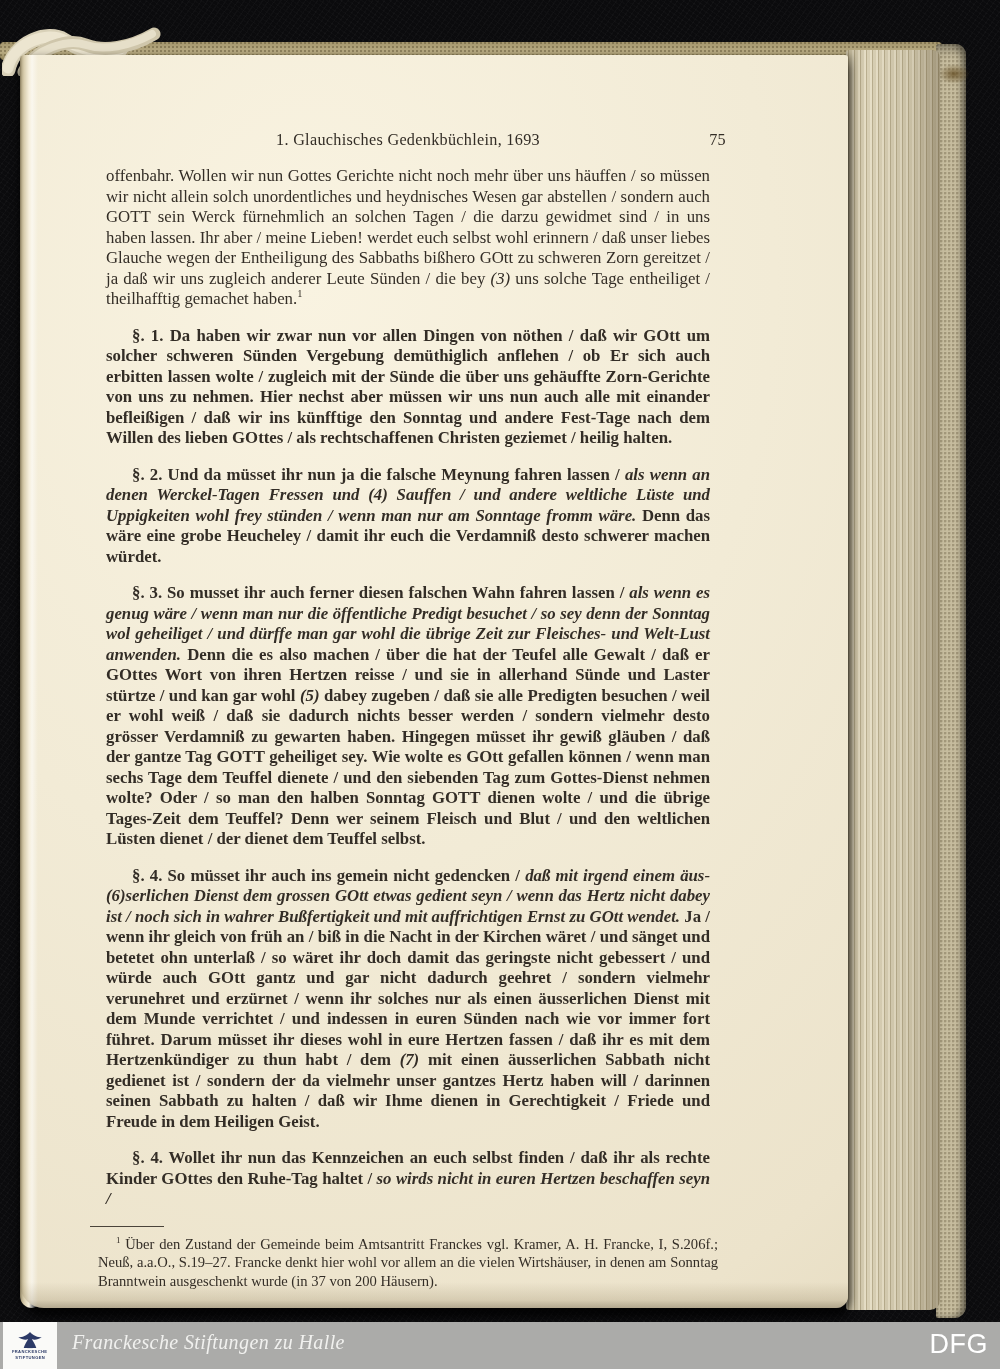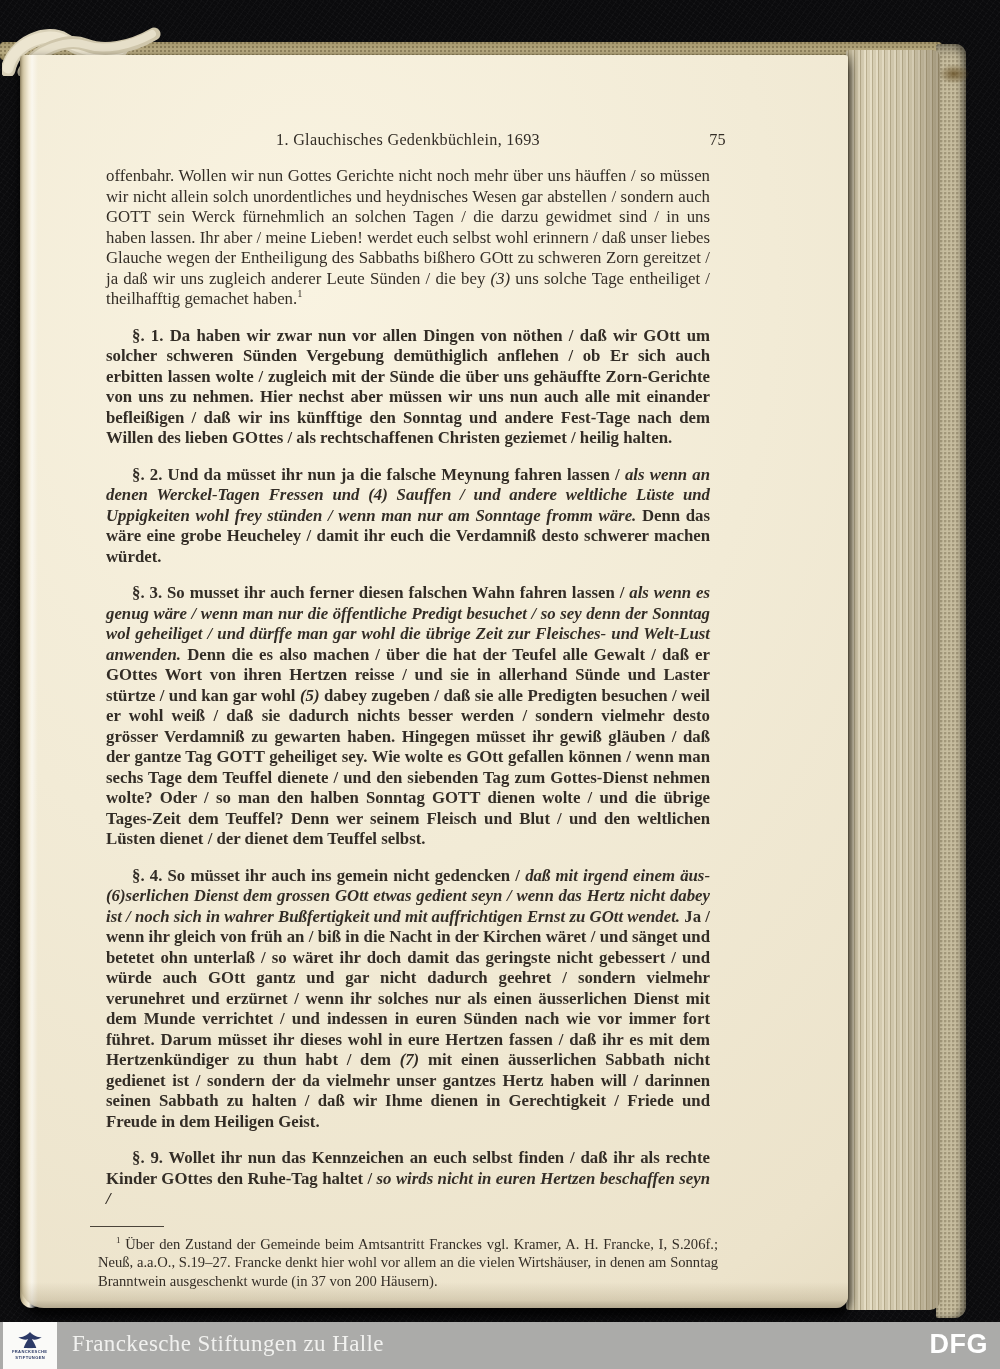--- a/index.html
+++ b/index.html
@@ -93,25 +93,25 @@
   .logo-box {
     position: absolute; left: 3px; top: 0; width: 54px; height: 47px;
     background: #fafaf8; display: flex; flex-direction: column; align-items: center; justify-content: center;
   }
   .logo-line {
     font-family: "Liberation Sans", sans-serif; font-size: 5px; line-height: 5.4px;
     letter-spacing: 0.45px; font-weight: bold; color: #2c3a67; transform: scale(0.82); white-space: nowrap;
   }
   .bar-title {
     position: absolute; left: 72px; top: 9px; color: #f1f1ef;
-    font-family: "Liberation Serif", serif; font-size: 23px; letter-spacing: 0.4px;
+    font-family: "Liberation Serif", serif; font-size: 20px; letter-spacing: 0.4px; font-style: italic;
   }
   .dfg {
     position: absolute; right: 12px; top: 7px; color: #ffffff;
-    font-family: "Liberation Sans", sans-serif; font-size: 27px; font-weight: 700;
+    font-family: "Liberation Sans", sans-serif; font-size: 27px; font-weight: 400;
     letter-spacing: 0.5px; transform: scaleY(1.02);
   }
 </style>
 </head>
 <body>
 
 <div class="scene">
 
   <div class="top-band"></div>
 
@@ -133,21 +133,21 @@
         <span class="header-title">1. Glauchisches Gedenkbüchlein, 1693</span>
         <span class="page-number">75</span>
       </div>
 
       <div class="body-text">
           <p><span>offenbahr. Wollen wir nun Gottes Gerichte nicht noch mehr über uns häuffen / so müssen wir nicht allein solch unordentliches und heydnisches Wesen gar abstellen / sondern auch GOTT sein Werck fürnehmlich an solchen Tagen / die darzu gewidmet sind / in uns haben lassen. Ihr aber / meine Lieben! werdet euch selbst wohl erinnern / daß unser liebes Glauche wegen der Entheiligung des Sabbaths bißhero GOtt zu schweren Zorn gereitzet / ja daß wir uns zugleich anderer Leute Sünden / die bey </span><span class="it">(3) </span><span>uns solche Tage entheiliget / theilhafftig gemachet haben.</span><sup>1</sup></p>
           <p class="indent"><span>§. 1. Da haben wir zwar nun vor allen Dingen von nöthen / daß wir GOtt um solcher schweren Sünden Vergebung demüthiglich anflehen / ob Er sich auch erbitten lassen wolte / zugleich mit der Sünde die über uns gehäuffte Zorn-Gerichte von uns zu nehmen. Hier nechst aber müssen wir uns nun auch alle mit einander befleißigen / daß wir ins künfftige den Sonntag und andere Fest-Tage nach dem Willen des lieben GOttes / als rechtschaffenen Christen geziemet / heilig halten.</span></p>
           <p class="indent"><span>§. 2. Und da müsset ihr nun ja die falsche Meynung fahren lassen / </span><span class="it">als wenn an denen Werckel-Tagen Fressen und (4) Sauffen / und andere weltliche Lüste und Uppigkeiten wohl frey stünden / wenn man nur am Sonntage fromm wäre.</span><span> Denn das wäre eine grobe Heucheley / damit ihr euch die Verdamniß desto schwerer machen würdet.</span></p>
           <p class="indent"><span>§. 3. So musset ihr auch ferner diesen falschen Wahn fahren lassen / </span><span class="it">als wenn es genug wäre / wenn man nur die öffentliche Predigt besuchet / so sey denn der Sonntag wol geheiliget / und dürffe man gar wohl die übrige Zeit zur Fleisches- und Welt-Lust anwenden.</span><span> Denn die es also machen / über die hat der Teufel alle Gewalt / daß er GOttes Wort von ihren Hertzen reisse / und sie in allerhand Sünde und Laster stürtze / und kan gar wohl </span><span class="it">(5) </span><span>dabey zugeben / daß sie alle Predigten besuchen / weil er wohl weiß / daß sie dadurch nichts besser werden / sondern vielmehr desto grösser Verdamniß zu gewarten haben. Hingegen müsset ihr gewiß gläuben / daß der gantze Tag GOTT geheiliget sey. Wie wolte es GOtt gefallen können / wenn man sechs Tage dem Teuffel dienete / und den siebenden Tag zum Gottes-Dienst nehmen wolte? Oder / so man den halben Sonntag GOTT dienen wolte / und die übrige Tages-Zeit dem Teuffel? Denn wer seinem Fleisch und Blut / und den weltlichen Lüsten dienet / der dienet dem Teuffel selbst.</span></p>
           <p class="indent"><span>§. 4. So müsset ihr auch ins gemein nicht gedencken / </span><span class="it">daß mit irgend einem äus-(6)serlichen Dienst dem grossen GOtt etwas gedient seyn / wenn das Hertz nicht dabey ist / noch sich in wahrer Bußfertigkeit und mit auffrichtigen Ernst zu GOtt wendet.</span><span> Ja / wenn ihr gleich von früh an / biß in die Nacht in der Kirchen wäret / und sänget und betetet ohn unterlaß / so wäret ihr doch damit das geringste nicht gebessert / und würde auch GOtt gantz und gar nicht dadurch geehret / sondern vielmehr verunehret und erzürnet / wenn ihr solches nur als einen äusserlichen Dienst mit dem Munde verrichtet / und indessen in euren Sünden nach wie vor immer fort führet. Darum müsset ihr dieses wohl in eure Hertzen fassen / daß ihr es mit dem Hertzenkündiger zu thun habt / dem </span><span class="it">(7) </span><span>mit einen äusserlichen Sabbath nicht gedienet ist / sondern der da vielmehr unser gantzes Hertz haben will / darinnen seinen Sabbath zu halten / daß wir Ihme dienen in Gerechtigkeit / Friede und Freude in dem Heiligen Geist.</span></p>
-          <p class="indent"><span>§. 9. Wollet ihr nun das Kennzeichen an euch selbst finden / daß ihr als rechte Kinder GOttes den Ruhe-Tag haltet / </span><span class="it">so wirds nicht in euren Hertzen beschaffen seyn /</span></p>
+          <p class="indent"><span>§. 4. Wollet ihr nun das Kennzeichen an euch selbst finden / daß ihr als rechte Kinder GOttes den Ruhe-Tag haltet / </span><span class="it">so wirds nicht in euren Hertzen beschaffen seyn /</span></p>
         </div>
 
       <div class="footnote-rule"></div>
       <div class="footnote">
           <p class="fn-body"><sup>1</sup><span> Über den Zustand der Gemeinde beim Amtsantritt Franckes vgl. Kramer, A. H. Francke, I, S.206f.; Neuß, a.a.O., S.19–27. Francke denkt hier wohl vor allem an die vielen Wirtshäuser, in denen am Sonntag Branntwein ausgeschenkt wurde (in 37 von 200 Häusern).</span></p>
         </div>
 
     </div>
   </div>
 

